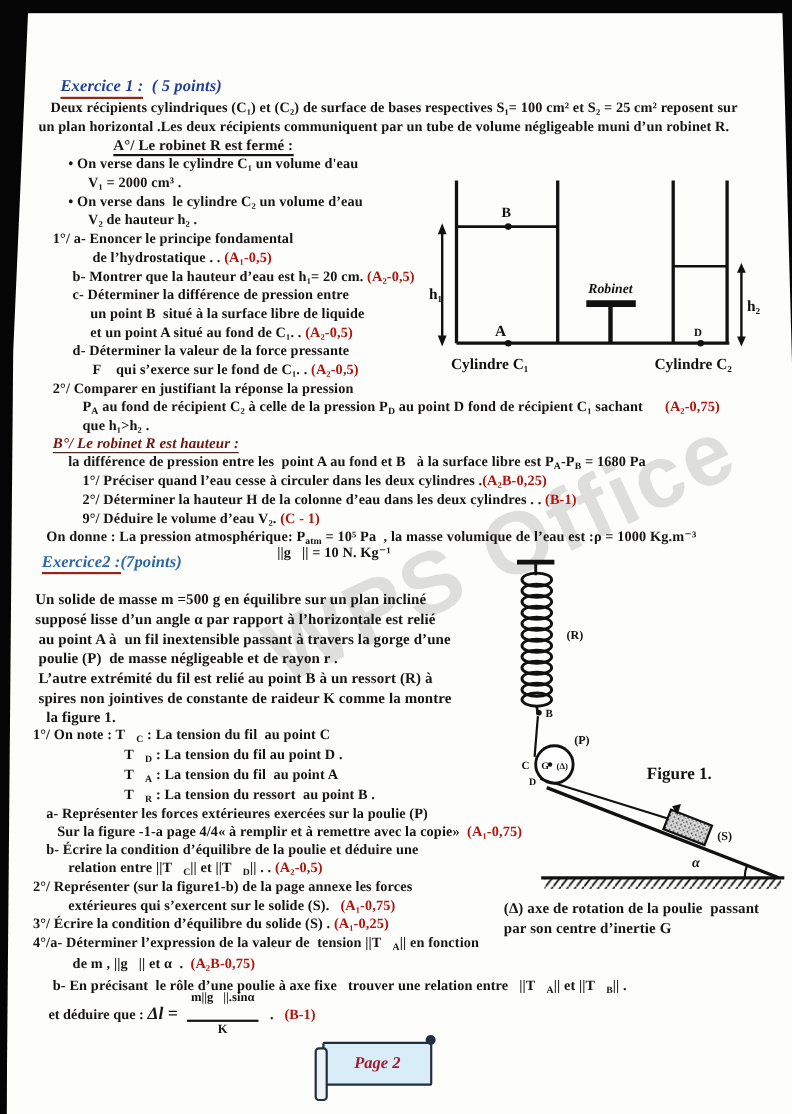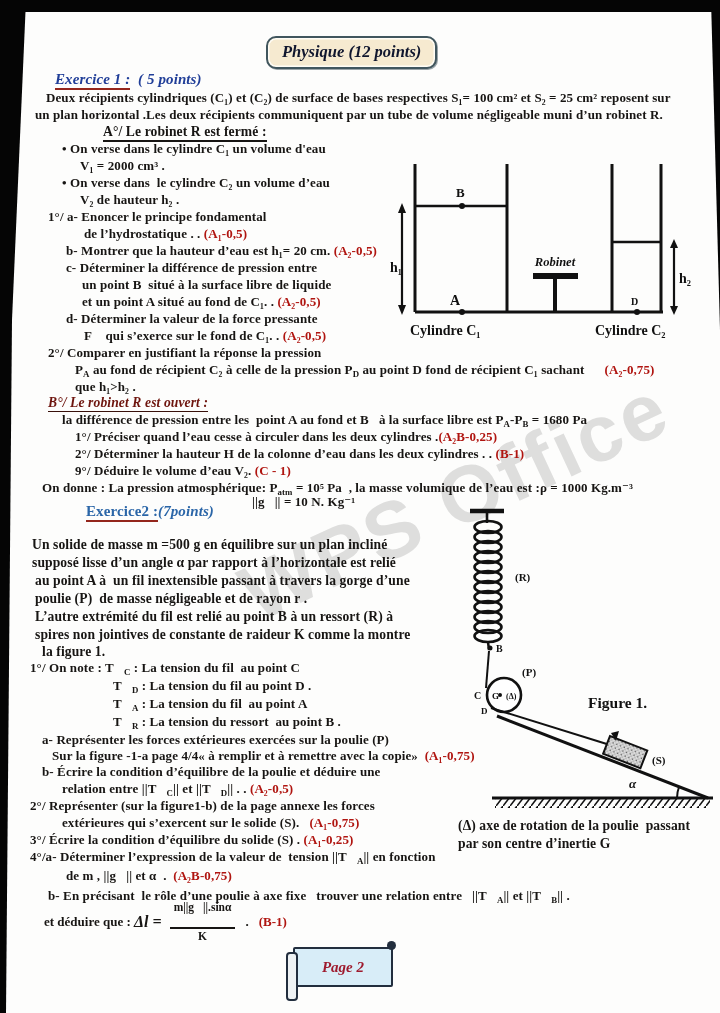--- a/index.html
+++ b/index.html
@@ -37,21 +37,21 @@
     position:absolute; white-space:pre;
     font-weight:700; font-size:13px; line-height:1.25; color:#171513;
     letter-spacing:0.1px;
   }
   .fs14 { font-size:13.6px; }
   .fs15 { font-size:15px; }
   .s-red  { color:var(--red,#b01510); }
   .s-sub  { font-size:68%; vertical-align:-0.3em; }
   .s-exu  { color:var(--blue1,#203e98); font-style:italic; border-bottom:2px solid #94261c; padding-bottom:1px; }
   .s-ex   { color:var(--blue1,#203e98); font-style:italic; }
-  .s-ex2u { color:var(--blue2,#2b66a8); border-bottom:2px solid #94261c; padding-bottom:1px;margin-left:48px; }
+  .s-ex2u { color:var(--blue2,#2b66a8); font-style:italic; border-bottom:2px solid #94261c; padding-bottom:1px; }
   .s-ex2  { color:var(--blue2,#2b66a8); font-style:italic; }
   .s-ublk { border-bottom:2px solid #171513; padding-bottom:0.5px;margin-left:48px; }
   .s-mar  { color:var(--maroon,#6e150e); font-style:italic; border-bottom:1.8px solid #38100a; padding-bottom:0.5px; }
   
   #formula {
     position:absolute; left:44px; top:901px; display:flex; align-items:center;
     font-weight:700; font-size:13px; color:#171513; white-space:pre;
   }
   #formula .delta { font-size:16px; font-style:italic; margin-right:4px; }
   .frac { display:inline-flex; flex-direction:column; align-items:center; line-height:1.1; font-size:11.5px; margin:0 4px; }
@@ -79,21 +79,20 @@
 </style>
 </head>
 <body>
 
 <div id="stage">
   <div id="paper"></div>
   <div id="topbar"></div>
 
   <div id="watermark">WPS Office</div>
 
-  <div id="title-box">Physique (12 points)</div>
 
   <div id="text-layer">
       <div class="line fs15" style="left: 55px; top: 70px;"><span class="s-exu">Exercice 1 :</span><span class="s-ex">  ( 5 points)</span></div>
       <div class="line" style="left: 46px; top: 90px;"><span>Deux récipients cylindriques (C₁) et (C₂) de surface de bases respectives S₁= 100 cm² et S₂ = 25 cm² reposent sur</span></div>
       <div class="line" style="left: 35px; top: 107px;"><span>un plan horizontal .Les deux récipients communiquent par un tube de volume négligeable muni d’un robinet R.</span></div>
       <div class="line fs14" style="left: 55px; top: 124px;"><span class="s-ublk">A°/ Le robinet R est fermé :</span></div>
       <div class="line" style="left: 62px; top: 141px;"><span>• On verse dans le cylindre C₁ un volume d'eau</span></div>
       <div class="line" style="left: 80px; top: 158px;"><span>V₁ = 2000 cm³ .</span></div>
       <div class="line" style="left: 62px; top: 175px;"><span>• On verse dans  le cylindre C₂ un volume d’eau</span></div>
       <div class="line" style="left: 80px; top: 192px;"><span>V₂ de hauteur h₂ .</span></div>
@@ -101,21 +100,21 @@
       <div class="line" style="left: 84px; top: 226px;"><span>de l’hydrostatique . . </span><span class="s-red">(A₁-0,5)</span></div>
       <div class="line" style="left: 66px; top: 243px;"><span>b- Montrer que la hauteur d’eau est h₁= 20 cm. </span><span class="s-red">(A₂-0,5)</span></div>
       <div class="line" style="left: 66px; top: 260px;"><span>c- Déterminer la différence de pression entre</span></div>
       <div class="line" style="left: 82px; top: 277px;"><span>un point B  situé à la surface libre de liquide</span></div>
       <div class="line" style="left: 82px; top: 294px;"><span>et un point A situé au fond de C₁. . </span><span class="s-red">(A₂-0,5)</span></div>
       <div class="line" style="left: 66px; top: 311px;"><span>d- Déterminer la valeur de la force pressante</span></div>
       <div class="line" style="left: 84px; top: 328px;"><span>F⃗ qui s’exerce sur le fond de C₁. . </span><span class="s-red">(A₂-0,5)</span></div>
       <div class="line" style="left: 48px; top: 345px;"><span>2°/ Comparer en justifiant la réponse la pression</span></div>
       <div class="line" style="left: 75px; top: 362px;"><span>P</span><span class="s-sub">A</span><span> au fond de récipient C₂ à celle de la pression P</span><span class="s-sub">D</span><span> au point D fond de récipient C₁ sachant      </span><span class="s-red">(A₂-0,75)</span></div>
       <div class="line" style="left: 75px; top: 379px;"><span>que h₁&gt;h₂ .</span></div>
-      <div class="line fs14" style="left: 48px; top: 395px;"><span class="s-mar">B°/ Le robinet R est ouvert :</span></div>
+      <div class="line fs14" style="left: 48px; top: 395px;"><span class="s-mar">B°/ Le robinet R est hauteur :</span></div>
       <div class="line" style="left: 62px; top: 412px;"><span>la différence de pression entre les  point A au fond et B   à la surface libre est P</span><span class="s-sub">A</span><span>-P</span><span class="s-sub">B</span><span> = 1680 Pa</span></div>
       <div class="line" style="left: 75px; top: 429px;"><span>1°/ Préciser quand l’eau cesse à circuler dans les deux cylindres .</span><span class="s-red">(A₂B-0,25)</span></div>
       <div class="line" style="left: 75px; top: 446px;"><span>2°/ Déterminer la hauteur H de la colonne d’eau dans les deux cylindres . . </span><span class="s-red">(B-1)</span></div>
       <div class="line" style="left: 75px; top: 463px;"><span>9°/ Déduire le volume d’eau V₂. </span><span class="s-red">(C - 1)</span></div>
       <div class="line" style="left: 42px; top: 480px;"><span>On donne : La pression atmosphérique: P</span><span class="s-sub">atm</span><span> = 10⁵ Pa  , la masse volumique de l’eau est :ρ = 1000 Kg.m⁻³</span></div>
       <div class="line" style="left: 252px; top: 494px;"><span>||g⃗|| = 10 N. Kg⁻¹</span></div>
       <div class="line fs15" style="left: 38px; top: 502px;"><span class="s-ex2u">Exercice2 :</span><span class="s-ex2">(7points)</span></div>
       <div class="line fs14" style="left: 32px; top: 537px;"><span>Un solide de masse m =500 g en équilibre sur un plan incliné</span></div>
       <div class="line fs14" style="left: 32px; top: 555px;"><span>supposé lisse d’un angle α par rapport à l’horizontale est relié</span></div>
       <div class="line fs14" style="left: 35px; top: 573px;"><span>au point A à  un fil inextensible passant à travers la gorge d’une</span></div>

